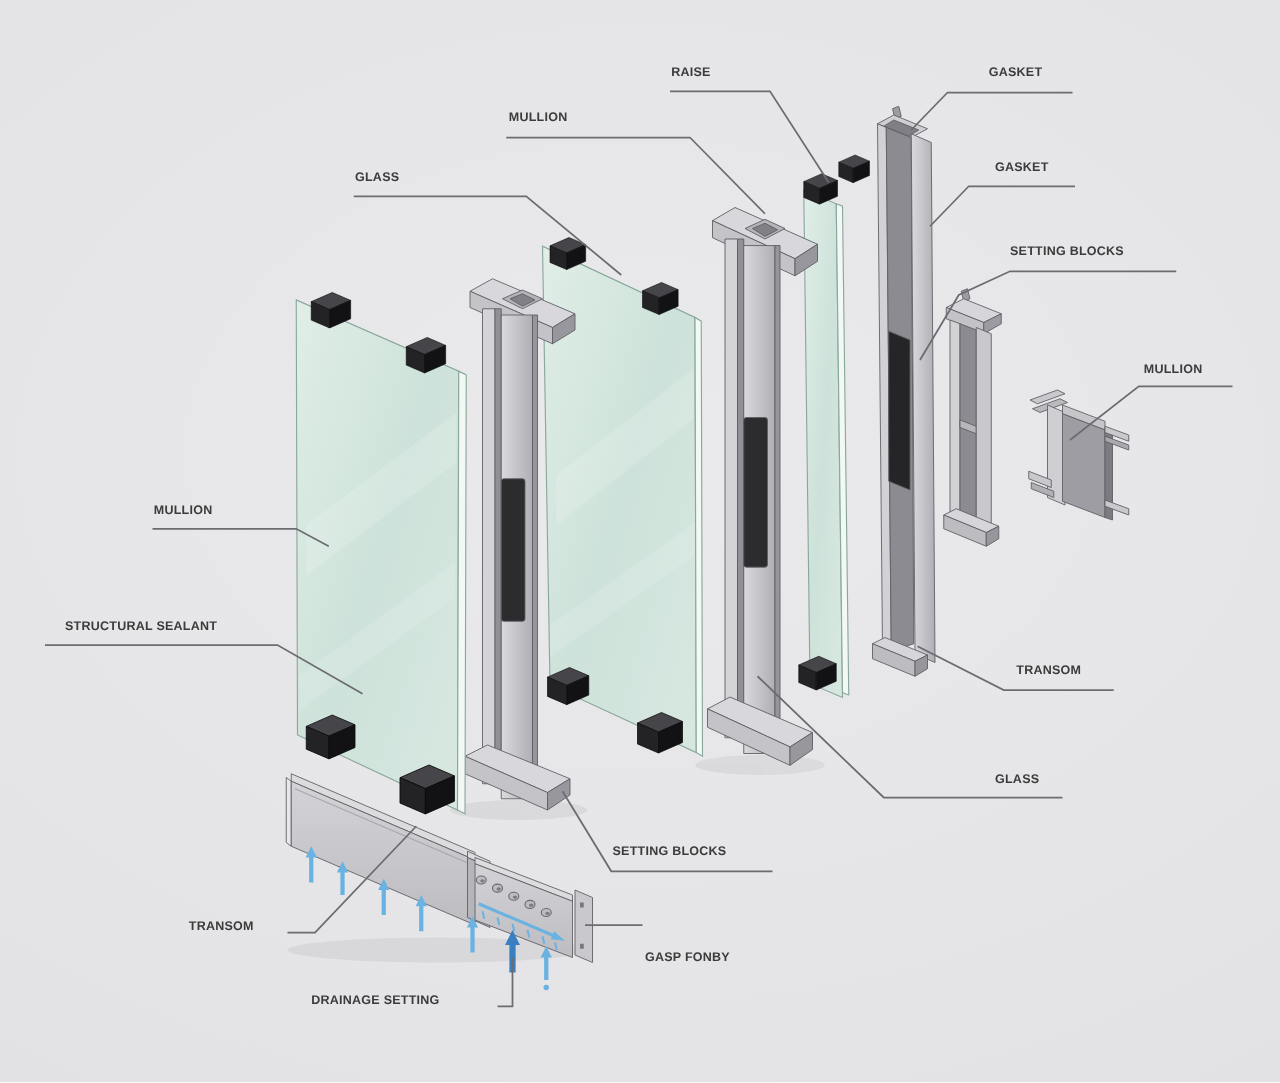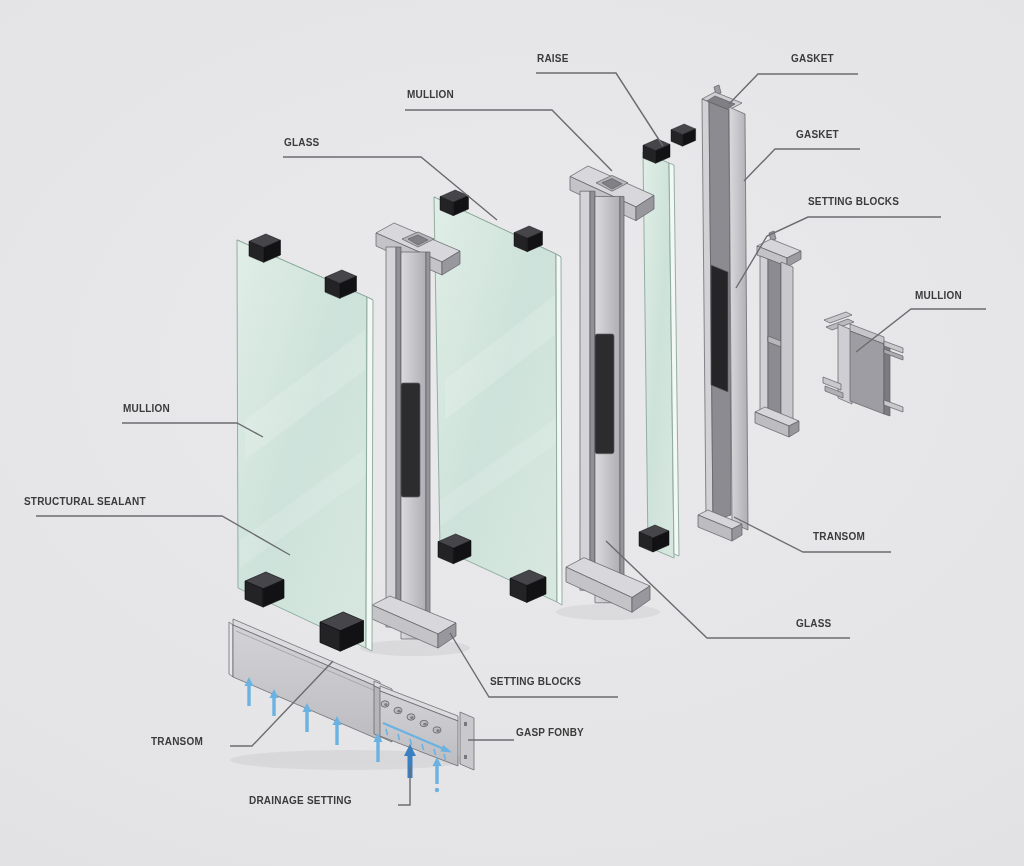--- a/index.html
+++ b/index.html
@@ -230,19 +230,19 @@
 <div class="label" style="left:407px;top:86px">MULLION</div>
 <div class="label" style="left:284px;top:134px">GLASS</div>
 <div class="label" style="left:537px;top:50px">RAISE</div>
 <div class="label" style="left:791px;top:50px">GASKET</div>
 <div class="label" style="left:796px;top:126px">GASKET</div>
 <div class="label" style="left:808px;top:193px">SETTING BLOCKS</div>
 <div class="label" style="left:915px;top:287px">MULLION</div>
 <div class="label" style="left:813px;top:528px">TRANSOM</div>
 <div class="label" style="left:796px;top:615px">GLASS</div>
 <div class="label" style="left:123px;top:400px">MULLION</div>
-<div class="label" style="left:24px;top:493px">STRUCTURAL SEALANT</div>
+<div class="label" style="left:52px;top:493px">STRUCTURAL SEALANT</div>
 <div class="label" style="left:490px;top:673px">SETTING BLOCKS</div>
 <div class="label" style="left:151px;top:733px">TRANSOM</div>
-<div class="label" style="left:516px;top:724px">GASP FONBY</div>
+<div class="label" style="left:516px;top:758px">GASP FONBY</div>
 <div class="label" style="left:249px;top:792px">DRAINAGE SETTING</div>
 
 </div>
 
 </body></html>

